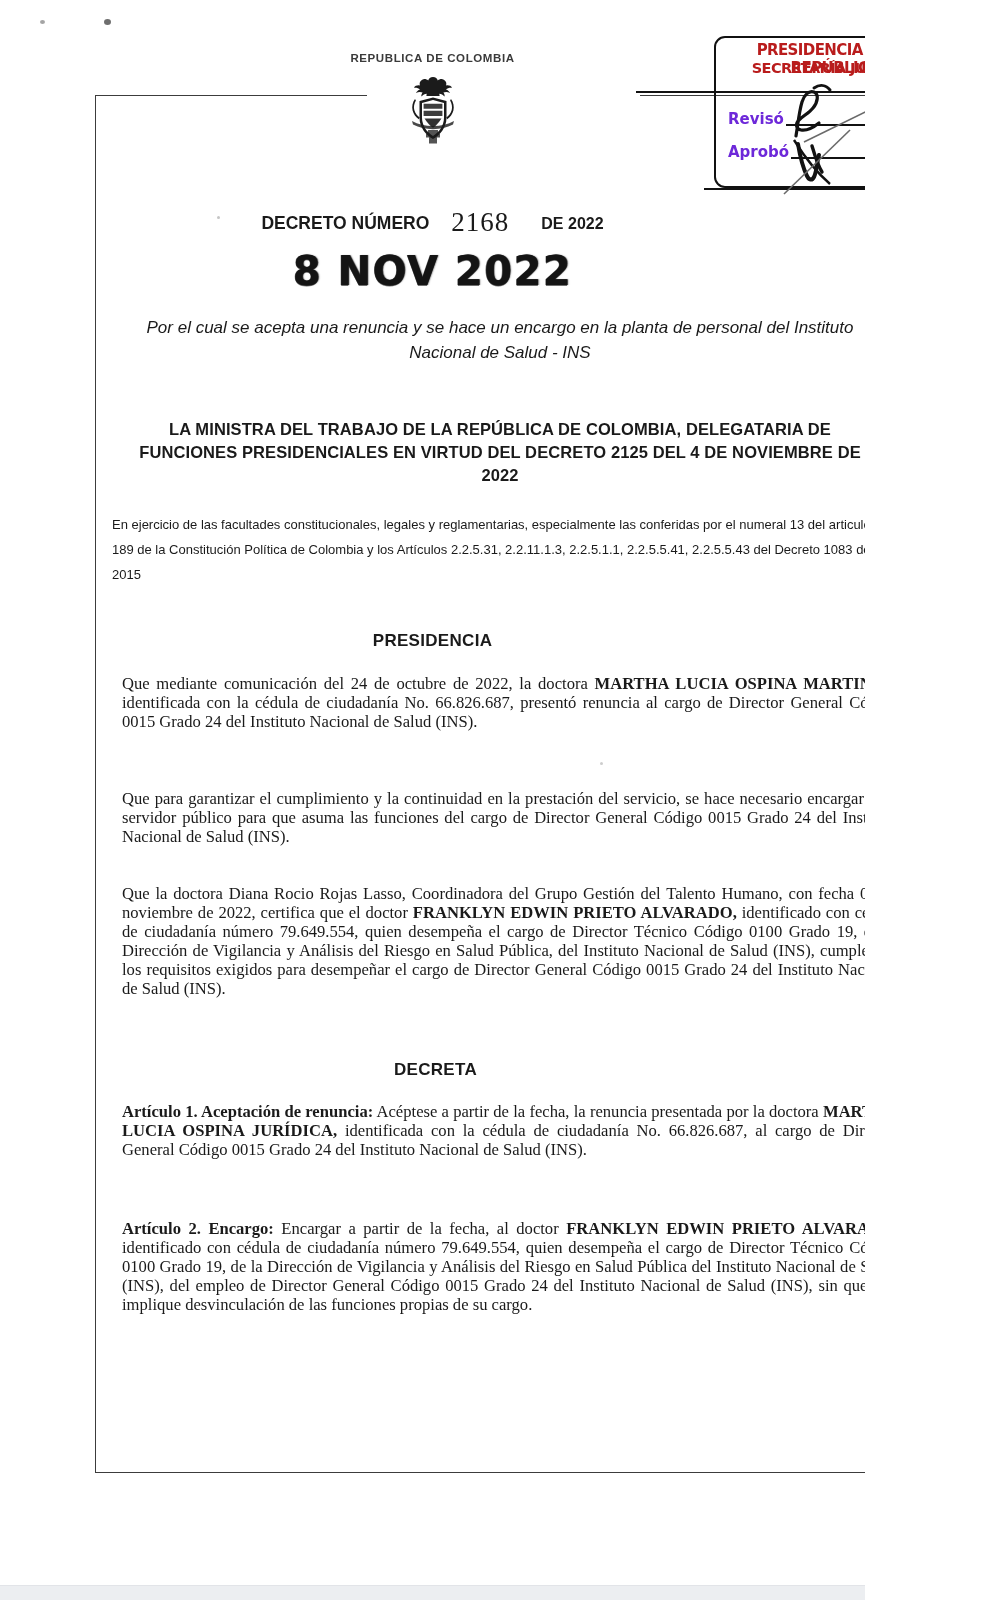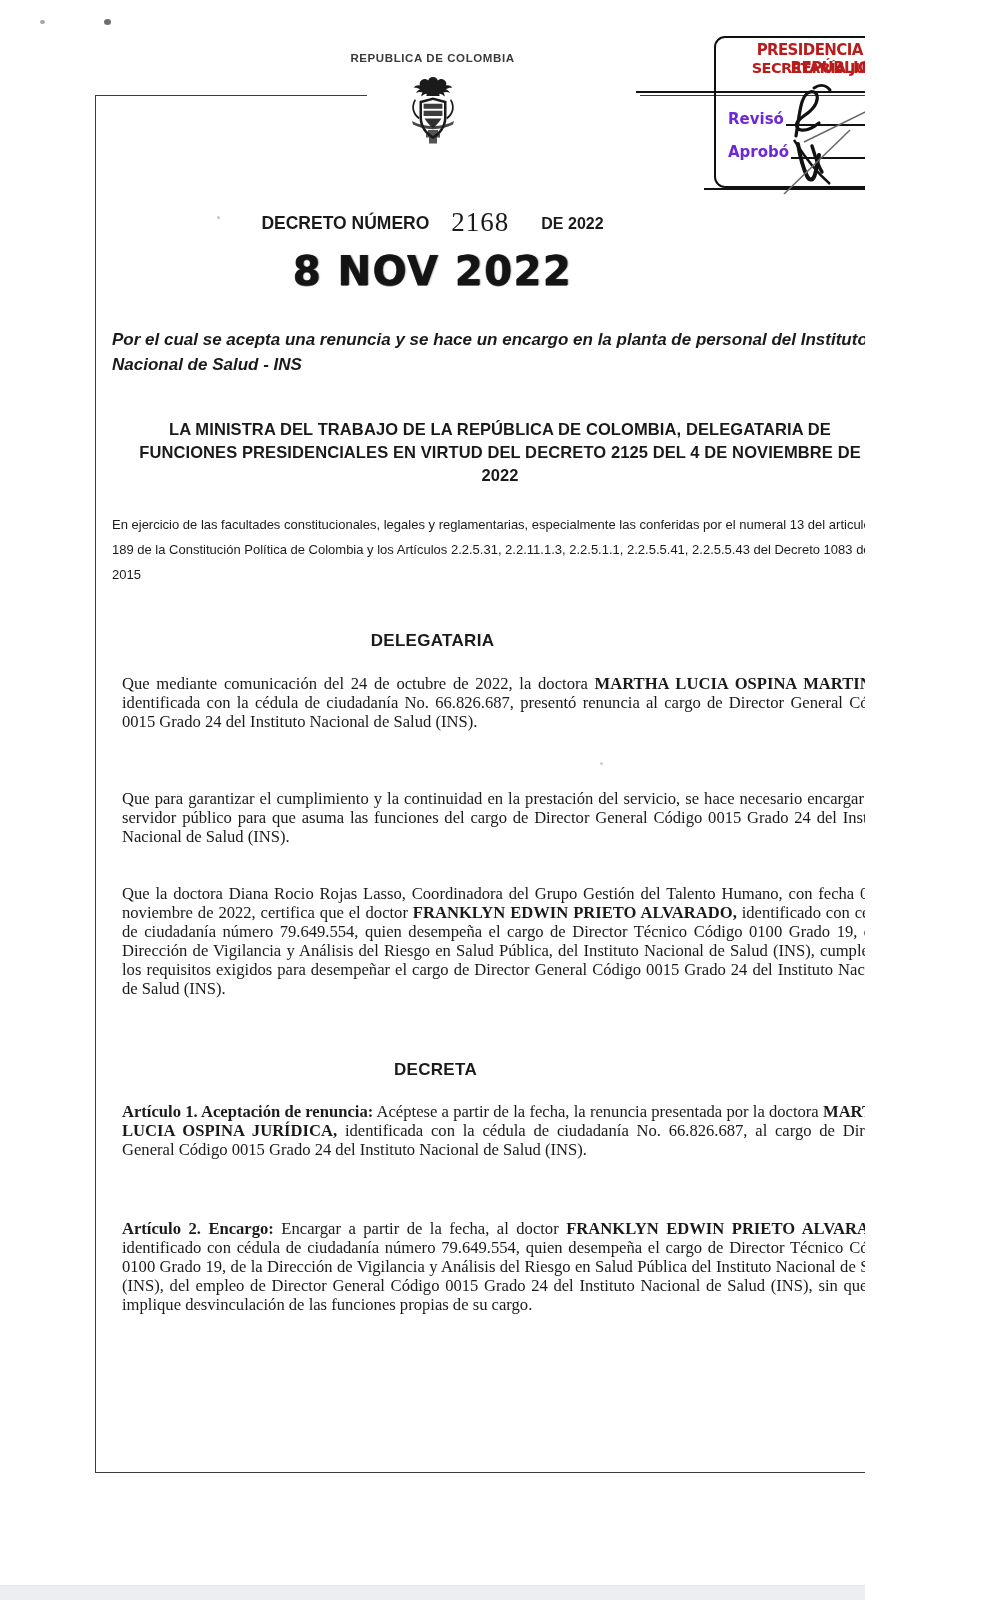--- a/index.html
+++ b/index.html
@@ -184,26 +184,26 @@
     position: absolute;
     pointer-events: none;
   }
   .st-sig.sig1 { left: 60px;  top: 42px;  width: 130px; height: 72px; }
   .st-sig.sig2 { left: 40px;  top: 86px;  width: 140px; height: 80px; }
 
   
   .subtitle {
     position: absolute;
     left: 112px;
-    top: 327px;
+    top: 315px;
     width: 776px;
+    text-align: center;
     font-style: italic;
     font-size: 17px;
     line-height: 25px;
-    font-weight: bold;
   }
   .authority {
     position: absolute;
     left: 130px;
     top: 418px;
     width: 740px;
     text-align: center;
     font-weight: 700;
     font-size: 16.5px;
     line-height: 23px;
@@ -317,21 +317,21 @@
       <path d="M30 72 96 8" fill="none" stroke="#6a6a6a" stroke-width="1.6"></path>
     </svg>
   </div>
 
   <div class="subtitle">Por el cual se acepta una renuncia y se hace un encargo en la planta de personal del Instituto Nacional de Salud - INS</div>
 
   <div class="authority">LA MINISTRA DEL TRABAJO DE LA REPÚBLICA DE COLOMBIA, DELEGATARIA DE FUNCIONES PRESIDENCIALES EN VIRTUD DEL DECRETO 2125 DEL 4 DE NOVIEMBRE DE 2022</div>
 
   <div class="faculties">En ejercicio de las facultades constitucionales, legales y reglamentarias, especialmente las conferidas por el numeral 13 del articulo 189 de la Constitución Política de Colombia y los Artículos 2.2.5.31, 2.2.11.1.3, 2.2.5.1.1, 2.2.5.5.41, 2.2.5.5.43 del Decreto 1083 de 2015</div>
 
-  <div class="section-head considerando">DELEGATARIA</div>
+  <div class="section-head considerando">PRESIDENCIA</div>
 
   <div class="para p1"><span>Que mediante comunicación del 24 de octubre de 2022, la doctora </span><b>MARTHA LUCIA OSPINA MARTINEZ,</b><span> identificada con la cédula de ciudadanía No. 66.826.687, presentó renuncia al cargo de Director General Código 0015 Grado 24 del Instituto Nacional de Salud (INS).</span></div>
   <div class="para p2"><span>Que para garantizar el cumplimiento y la continuidad en la prestación del servicio, se hace necesario encargar a un servidor público para que asuma las funciones del cargo de Director General Código 0015 Grado 24 del Instituto Nacional de Salud (INS).</span></div>
   <div class="para p3"><span>Que la doctora Diana Rocio Rojas Lasso, Coordinadora del Grupo Gestión del Talento Humano, con fecha 02 de noviembre de 2022, certifica que el doctor </span><b>FRANKLYN EDWIN PRIETO ALVARADO,</b><span> identificado con cédula de ciudadanía número 79.649.554, quien desempeña el cargo de Director Técnico Código 0100 Grado 19, de la Dirección de Vigilancia y Análisis del Riesgo en Salud Pública, del Instituto Nacional de Salud (INS), cumple con los requisitos exigidos para desempeñar el cargo de Director General Código 0015 Grado 24 del Instituto Nacional de Salud (INS).</span></div>
 
   <div class="section-head decreta">DECRETA</div>
 
   <div class="para a1"><b>Artículo 1.  Aceptación de renuncia:</b><span> Acéptese a partir de la fecha, la renuncia presentada por la doctora </span><b>MARTHA LUCIA OSPINA JURÍDICA,</b><span> identificada con la cédula de ciudadanía No. 66.826.687, al cargo de Director General Código 0015 Grado 24 del Instituto Nacional de Salud (INS).</span></div>
   <div class="para a2"><b>Artículo 2. Encargo:</b><span> Encargar a partir de la fecha, al doctor </span><b>FRANKLYN EDWIN PRIETO ALVARADO,</b><span> identificado con cédula de ciudadanía número 79.649.554, quien desempeña el cargo de Director Técnico Código 0100 Grado 19, de la Dirección de Vigilancia y Análisis del Riesgo en Salud Pública del Instituto Nacional de Salud (INS), del empleo de Director General Código 0015 Grado 24 del Instituto Nacional de Salud (INS), sin que ello implique desvinculación de las funciones propias de su cargo.</span></div>
 

